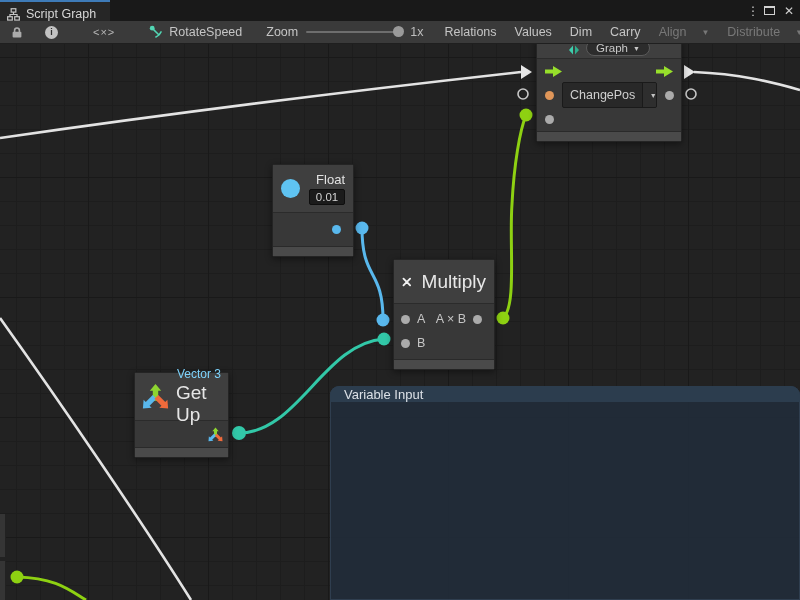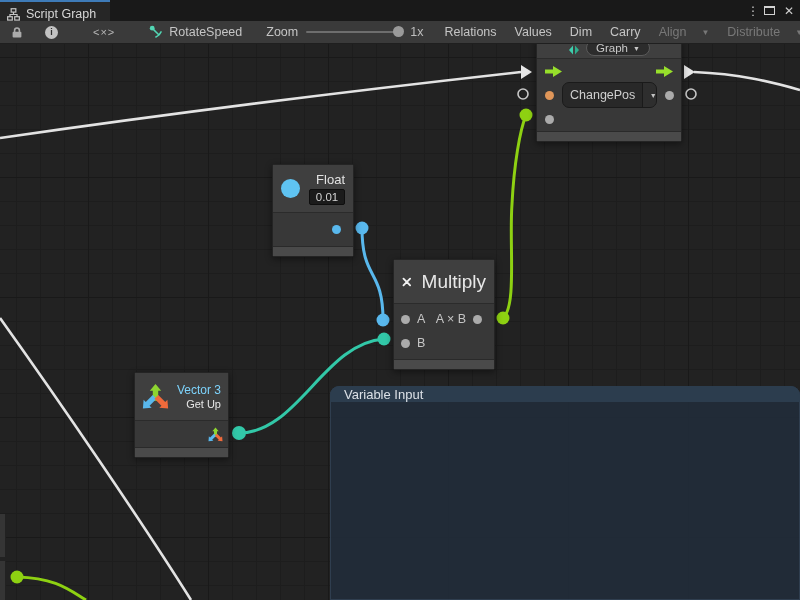--- a/index.html
+++ b/index.html
@@ -58,21 +58,21 @@
 
   
   .gnode { left:536px; top:-6px; width:146px; }
   .gnode .nhead { height:20px; display:flex; align-items:flex-end; justify-content:center;
                   gap:6px; padding-bottom:2px; }
   .pill { display:inline-flex; align-items:center; gap:5px; background:#2c2c2c; border:1px solid #5a5a5a;
           border-radius:8px; padding:1px 9px; color:#c9c9c9; font-size:11.5px; height:16px; }
   .pill .caret { margin-left:0; font-size:7px; }
   .grow { height:24px; display:flex; align-items:center; padding:0 8px; gap:8px;
           color:#c6c6c6; font-size:12.5px; }
-  .sel { flex:0 0 95px; display:flex; height:26px; border:1px solid #1a1a1a; border-radius:7px;
+  .sel { flex:0 0 95px; display:flex; height:26px; border:1px solid #1a1a1a; border-radius:2px;
          overflow:hidden; background:#282828; }
   .sel .sel-text { flex:1; display:flex; align-items:center; padding:0 7px; color:#cfcfcf; font-size:12.5px; }
   .sel .sel-btn { flex:0 0 21px; display:flex; align-items:center; justify-content:center;
                   background:#2e2e2e; border-left:1px solid #1a1a1a; color:#c2c2c2; }
   .sel .caret { margin:0; font-size:7px; }
   .spacer { flex:1; }
 
   
   .fnode { left:272px; top:120px; width:82px; }
   .fnode .nhead { height:48px; display:flex; align-items:center; padding:0 8px; gap:8px; }
@@ -90,21 +90,21 @@
   .mrow { height:24px; display:flex; align-items:center; padding:0 7px 0 7px; gap:7px;
           color:#c6c6c6; font-size:12.5px; }
   .mrow .out { margin-left:auto; display:flex; align-items:center; gap:7px; padding-right:5px; }
   .mbody { padding:3px 0 4px; }
 
   
   .vnode { left:134px; top:328px; width:95px; }
   .vnode .nhead { height:48px; display:flex; align-items:center; gap:7px; padding:0 7px; }
   .vcol { flex:1; display:flex; flex-direction:column; align-items:flex-end; gap:1px; }
   .vtitle { color:#7dd3fc; font-size:12px; }
-  .vsub { color:#e6e6e6; font-size:11px; }
+  .vsub { color:#e6e6e6; font-size:19px; }
   .vbody { height:26px; display:flex; align-items:center; justify-content:flex-end; padding-right:5px; }
 
   
   .group { position:absolute; left:330px; top:342px; width:470px; height:214px; z-index:1;
            border-radius:9px 9px 0 0; background:rgba(33,44,57,0.93);
            box-shadow:inset 0 0 0 1px rgba(90,120,150,0.25); }
   .group-head { height:16px; background:#2c3d4e; border-radius:9px 9px 0 0;
                 display:flex; align-items:center; padding:0 14px;
                 color:#dbe0e6; font-size:13px; }
 

